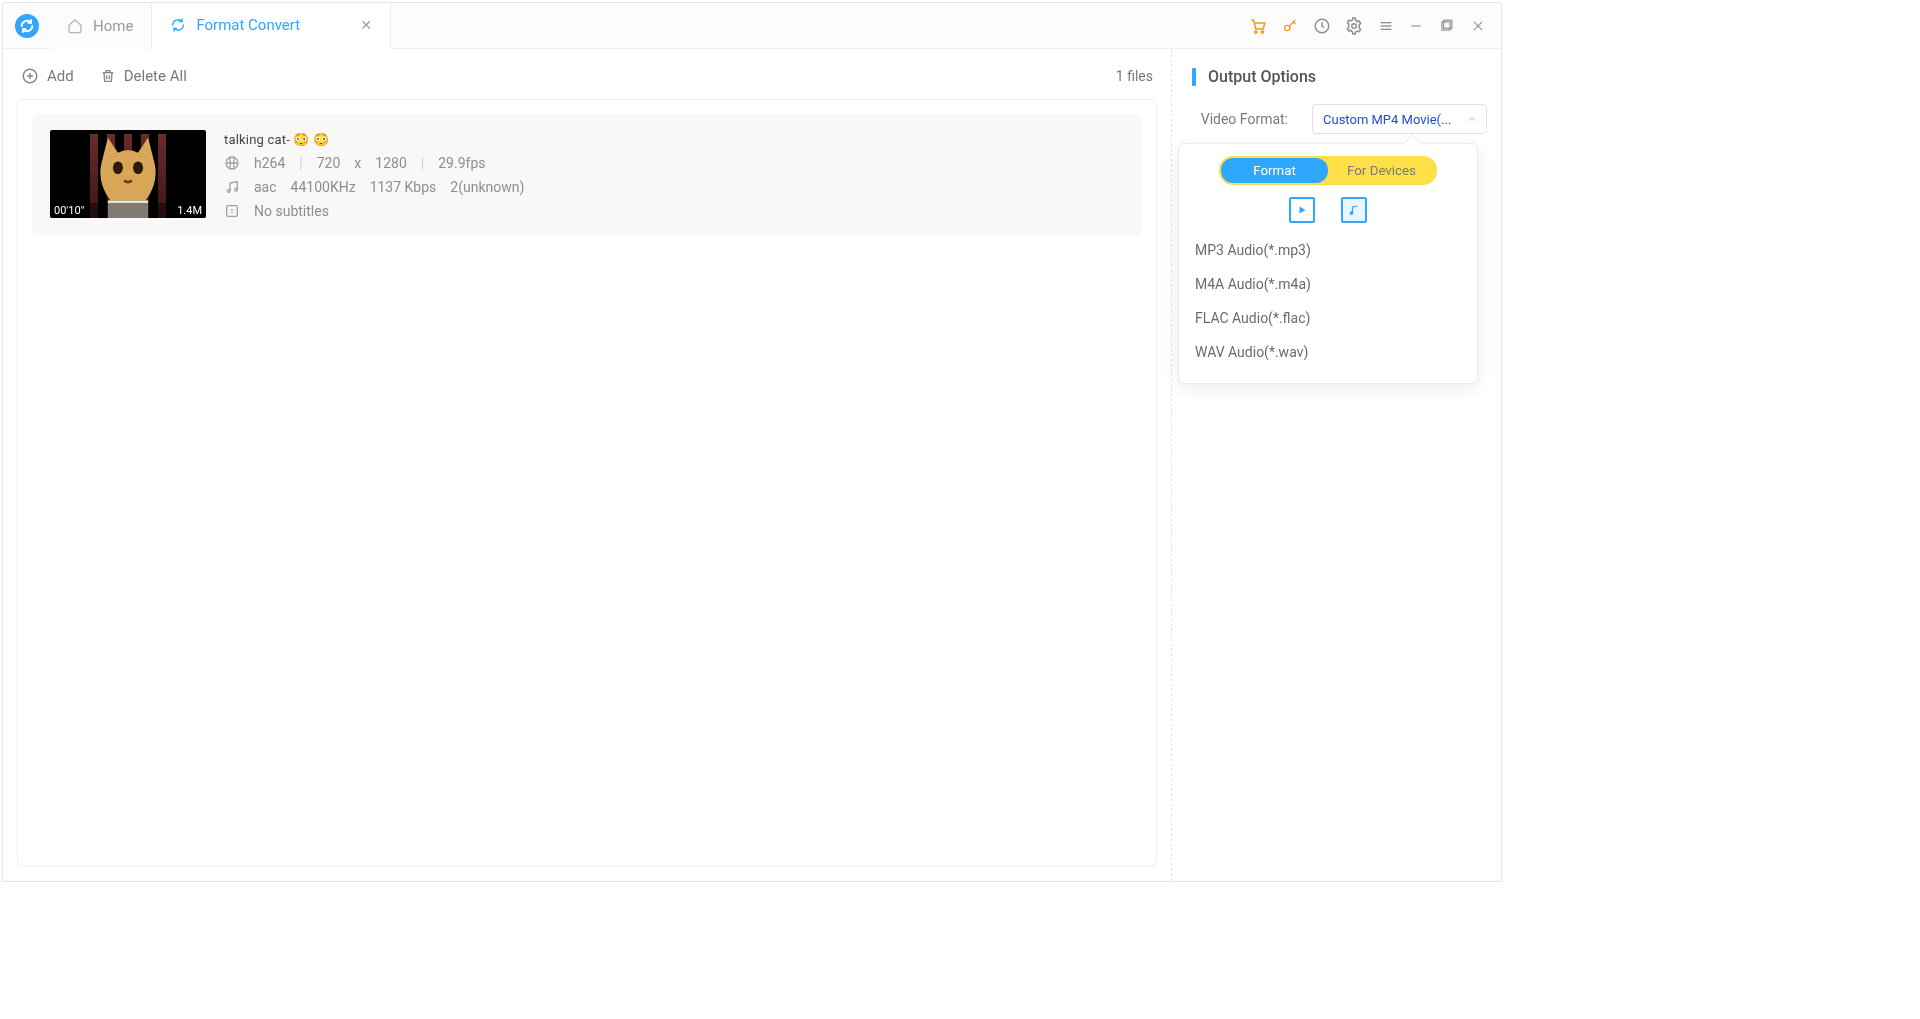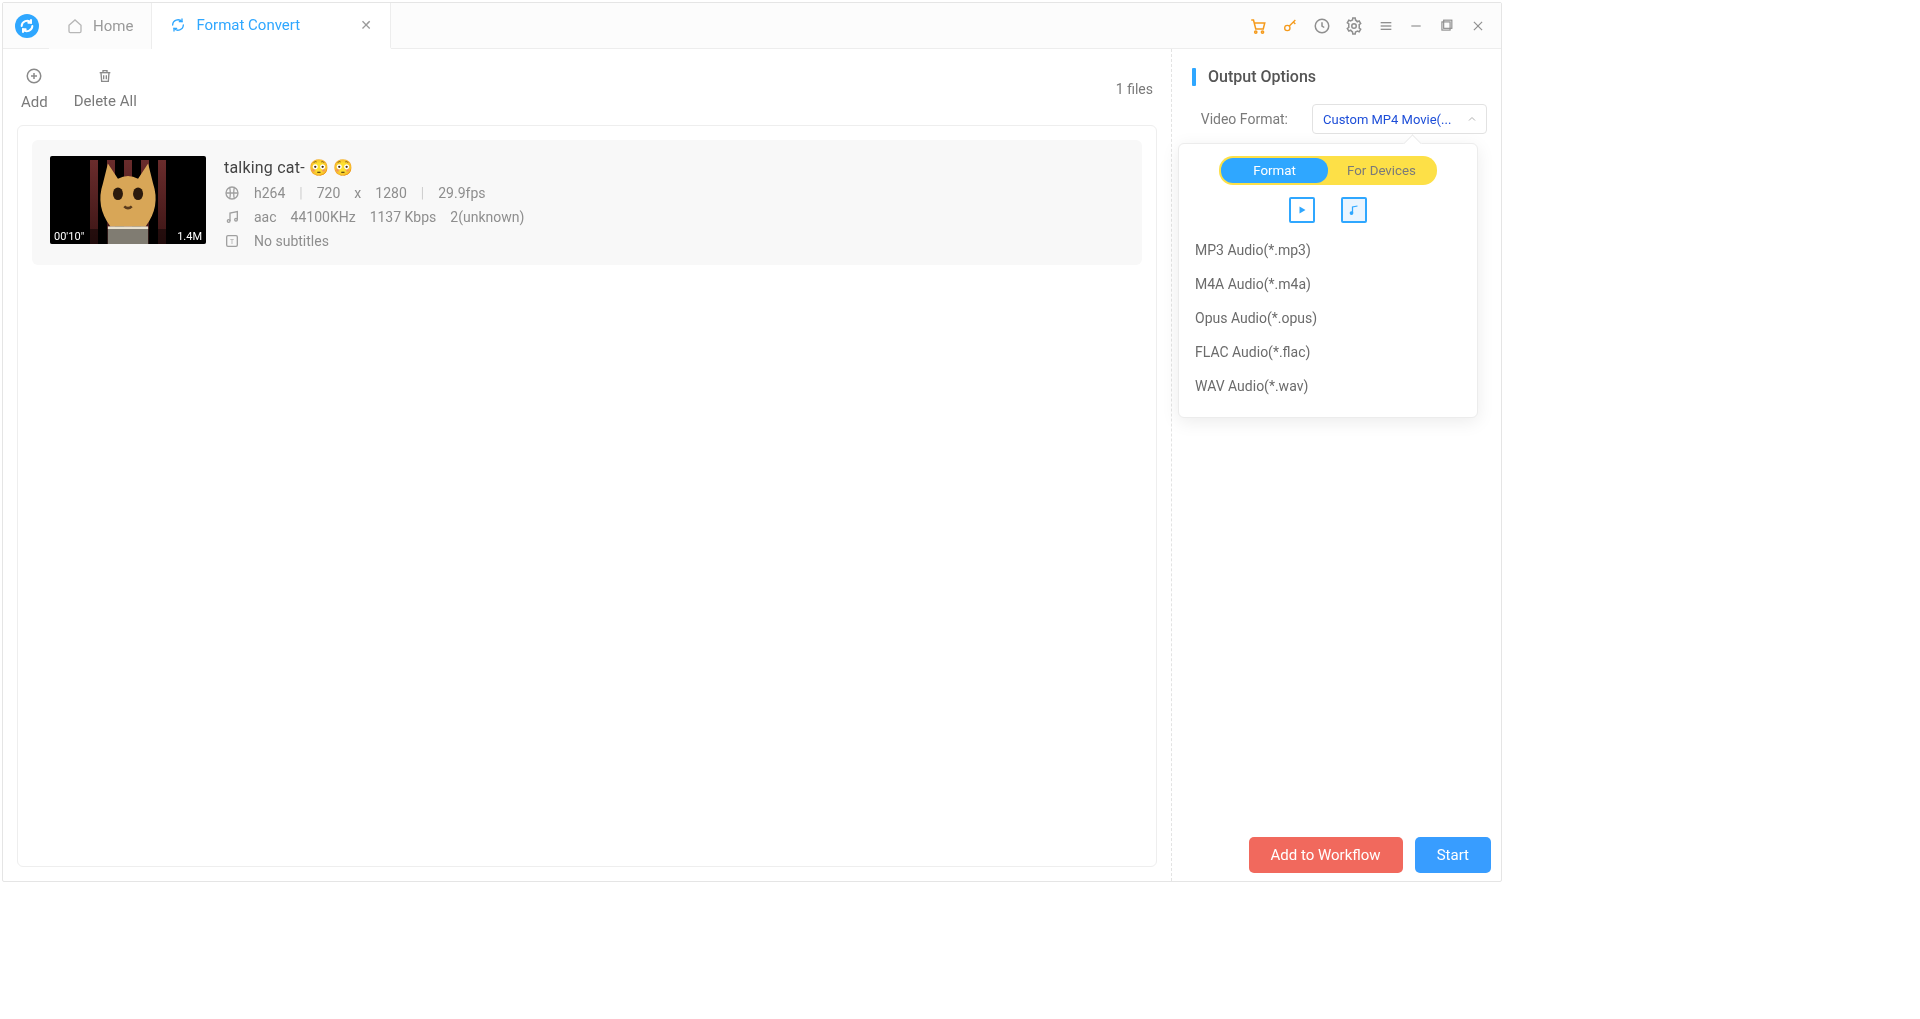--- a/index.html
+++ b/index.html
@@ -62,21 +62,21 @@
     flex: 1;
     display: flex; flex-direction: column;
     padding: 14px;
   }
   .toolbar {
     display:flex; align-items:center; gap: 26px;
     padding: 4px 4px 14px 4px;
     color:#8f8f8f;
     font-size: 15px;
   }
-  .toolbar .tbtn { display:flex; align-items:center; gap:8px; cursor:pointer; color:#7a7a7a;flex-direction:column; }
+  .toolbar .tbtn { display:flex; align-items:center; gap:8px; cursor:pointer; color:#7a7a7a; }
   .toolbar .spacer { flex:1; }
   .file-count { color:#7a7a7a; font-size: 14px; }
 
   .file-list {
     flex:1;
     border: 1px solid #eeeeee;
     border-radius: 6px;
     background: #ffffff;
     padding: 0;
     overflow:auto;
@@ -104,21 +104,21 @@
   .thumb .bars { position:absolute; inset:0; display:flex; justify-content:center; gap:9px; padding-top:4px; }
   .thumb .bars span { width:8px; height:100%; background: linear-gradient(#6a2c2c,#3c1515); }
   .thumb-overlay {
     position:absolute; left:0; right:0; bottom:0;
     background: rgba(0,0,0,0.45);
     display:flex; justify-content:space-between;
     color:#fff; font-size:11px; padding:1px 4px;
   }
 
   .file-meta { display:flex; flex-direction:column; gap:8px; padding-top: 2px; }
-  .file-title { font-size: 16px; color:#444; letter-spacing:.2px; }
+  .file-title { font-size: 13px; color:#444; letter-spacing:.2px; }
   .meta-row { display:flex; align-items:center; gap:14px; color:#8e8e8e; font-size:14px; }
   .meta-row .sep { color:#cfcfcf; }
   .meta-ico { display:inline-flex; width:16px; height:16px; color:#a0a0a0; }
 
   
   .right {
     width: 330px;
     border-left: 1px dashed #e3e3e3;
     padding: 18px 14px 14px 20px;
     position: relative;
@@ -430,27 +430,22 @@
             <svg width="12" height="12" viewBox="0 0 24 24" fill="none" stroke="#2fa7ff" stroke-width="2.5">
                 <path d="M9 18V6l10-2"></path>
                 <circle cx="7" cy="18" r="2.5" fill="#2fa7ff"></circle>
               </svg>
           </div>
         </div>
 
         <div class="fmt-list">
           <div class="fmt-item">MP3 Audio(*.mp3)</div>
           <div class="fmt-item">M4A Audio(*.m4a)</div>
-          <div class="fmt-item">Opus Audio(*.opus)</div>
           <div class="fmt-item">FLAC Audio(*.flac)</div>
           <div class="fmt-item">WAV Audio(*.wav)</div>
         </div>
       </div>
 
     </div>
   </div>
 
-  <div class="bottombar">
-    <button class="btn red">Add to Workflow</button>
-    <button class="btn blue">Start</button>
-  </div>
 
 </div>
 
 </body></html>

